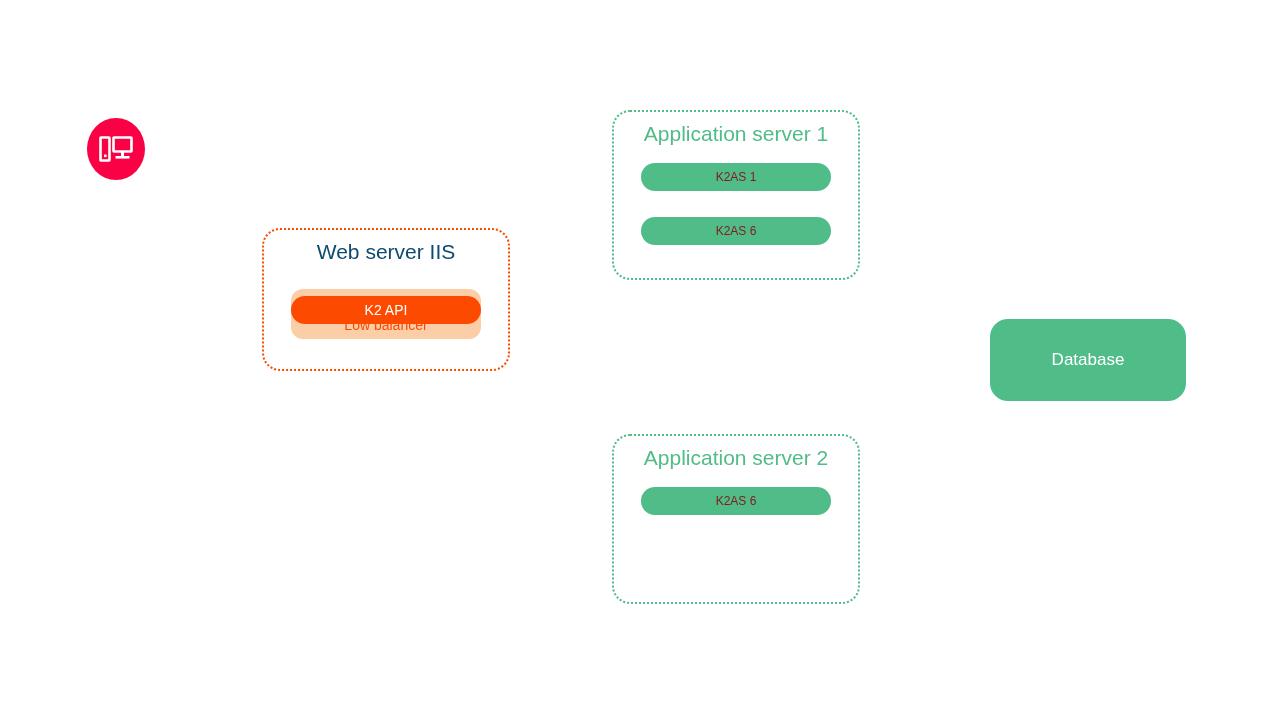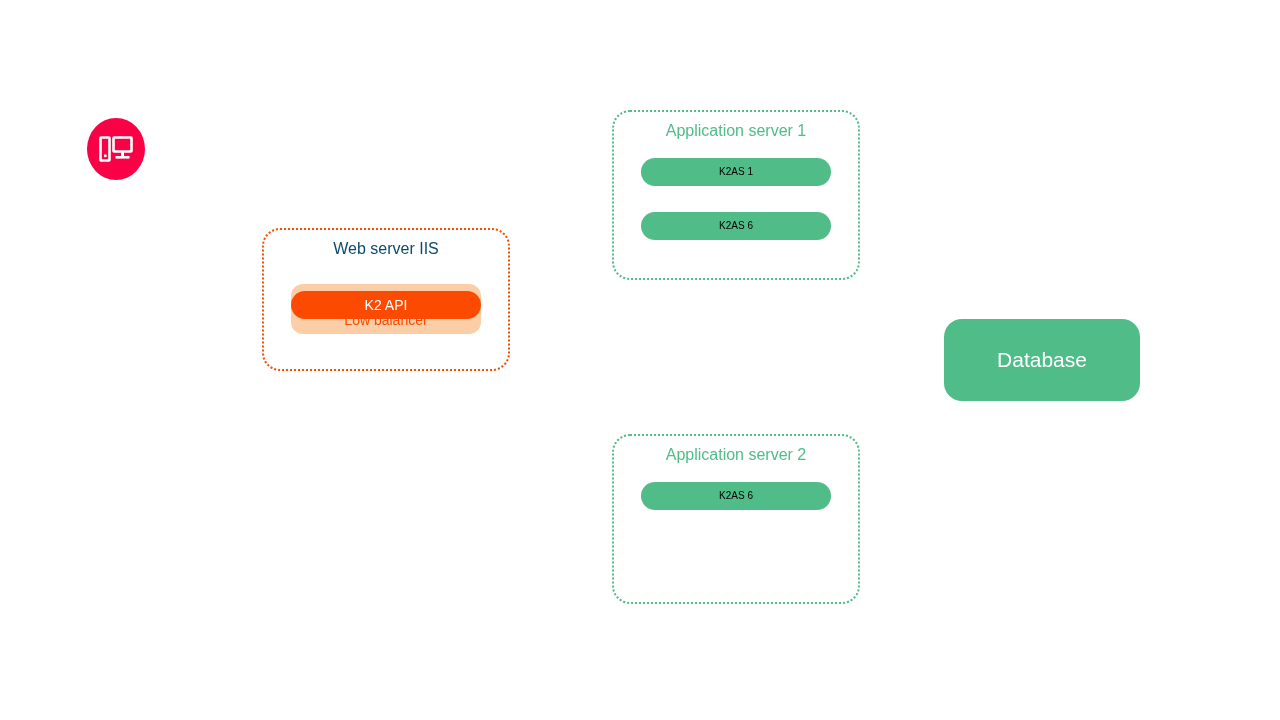--- a/index.html
+++ b/index.html
@@ -40,21 +40,21 @@
 
   
   .group {
     position: absolute;
     box-sizing: border-box;
     border-radius: 18px;
     background: #ffffff;
   }
   .group-title {
     text-align: center;
-    font-size: 16px;
+    font-size: 21px;
     line-height: 1.1;
     font-weight: 400;
     white-space: nowrap;
   }
 
   
   .group--web {
     left: 262px;
     top: 228px;
     width: 248px;
@@ -117,40 +117,40 @@
     justify-content: center;
   }
 
   
   .node-pill {
     margin: 0 auto;
     width: 190px;
     height: 28px;
     border-radius: 14px;
     background: #50bc88;
-    color: #000000;
-    font-size: 10px;
+    color: #7f1d1d;
+    font-size: 12px;
     display: flex;
     align-items: center;
     justify-content: center;
   }
   .node-pill--first { margin-top: 18px; }
   .node-pill--second { margin-top: 26px; }
 
   
   .database {
     position: absolute;
-    left: 944px;
+    left: 990px;
     top: 319px;
     width: 196px;
     height: 82px;
     border-radius: 18px;
     background: #50bc88;
     color: #ffffff;
-    font-size: 21px;
+    font-size: 17px;
     display: flex;
     align-items: center;
     justify-content: center;
   }
 </style>
 </head>
 <body>
 
 <div class="canvas">
 

